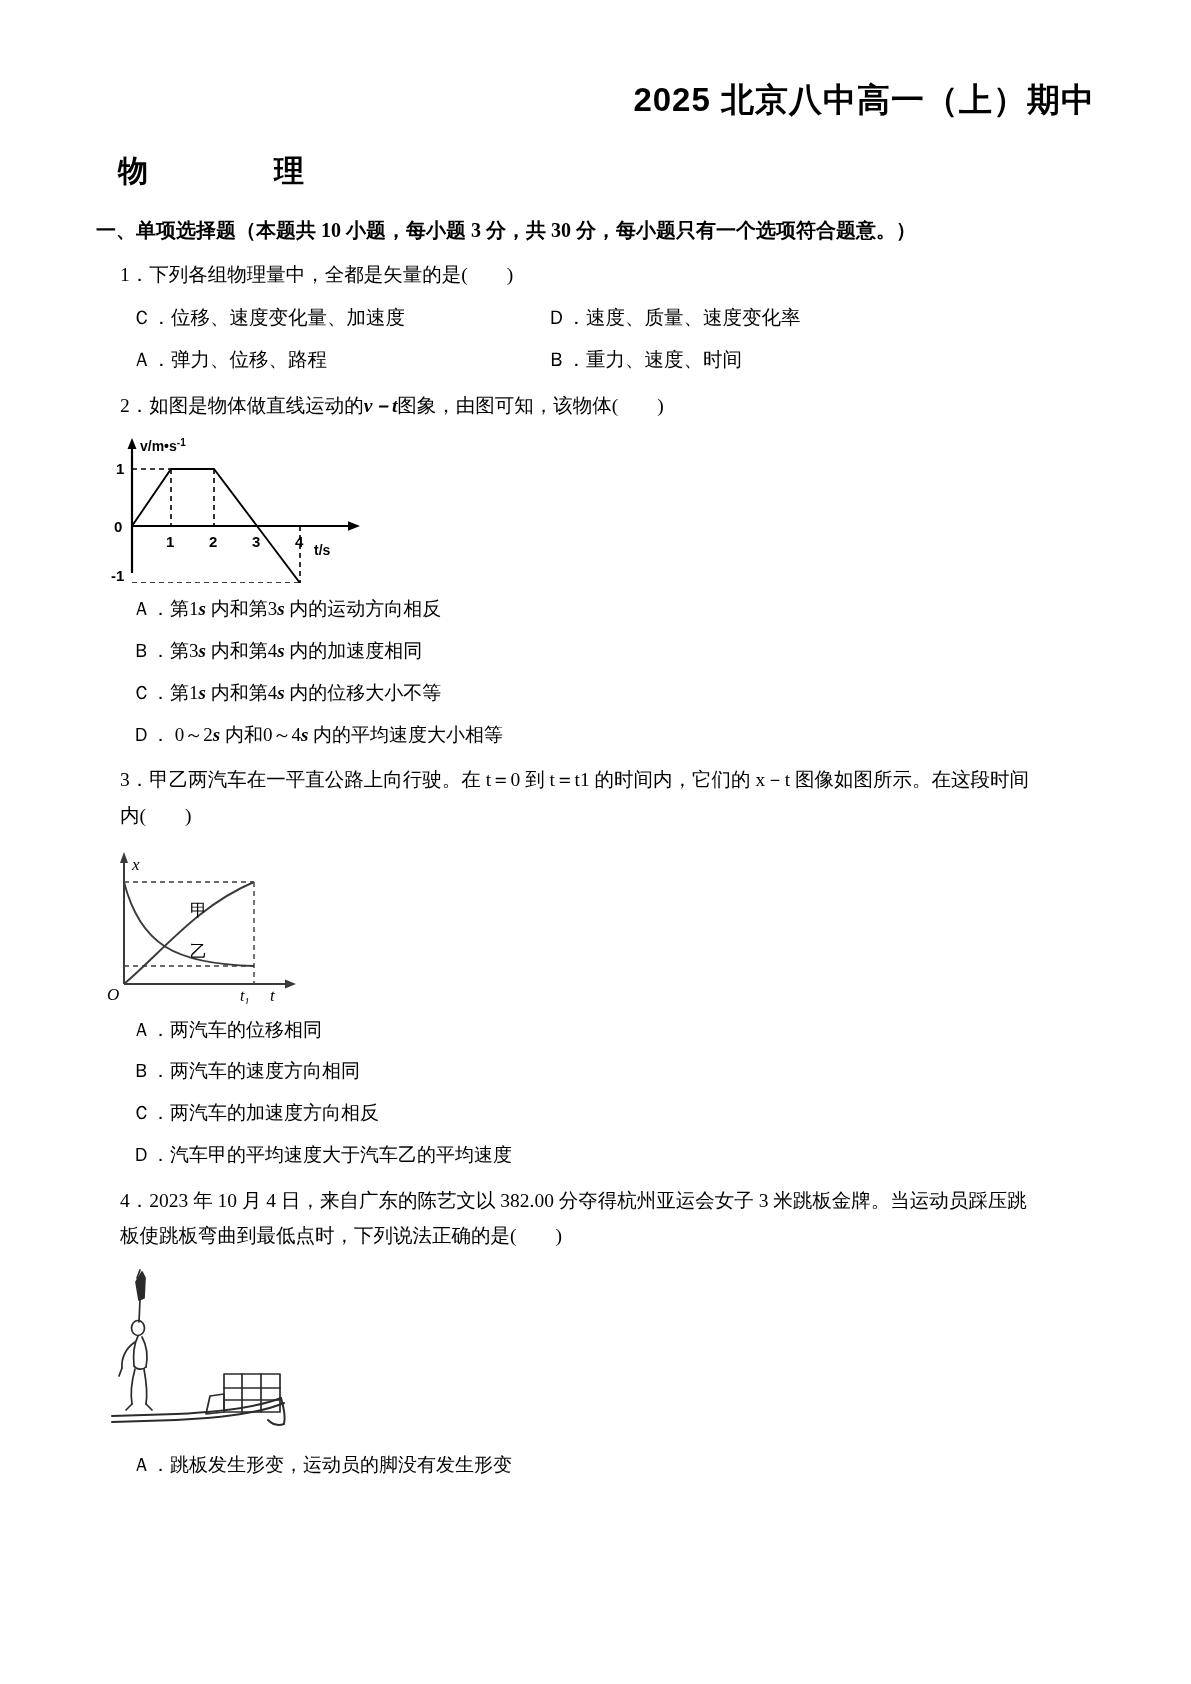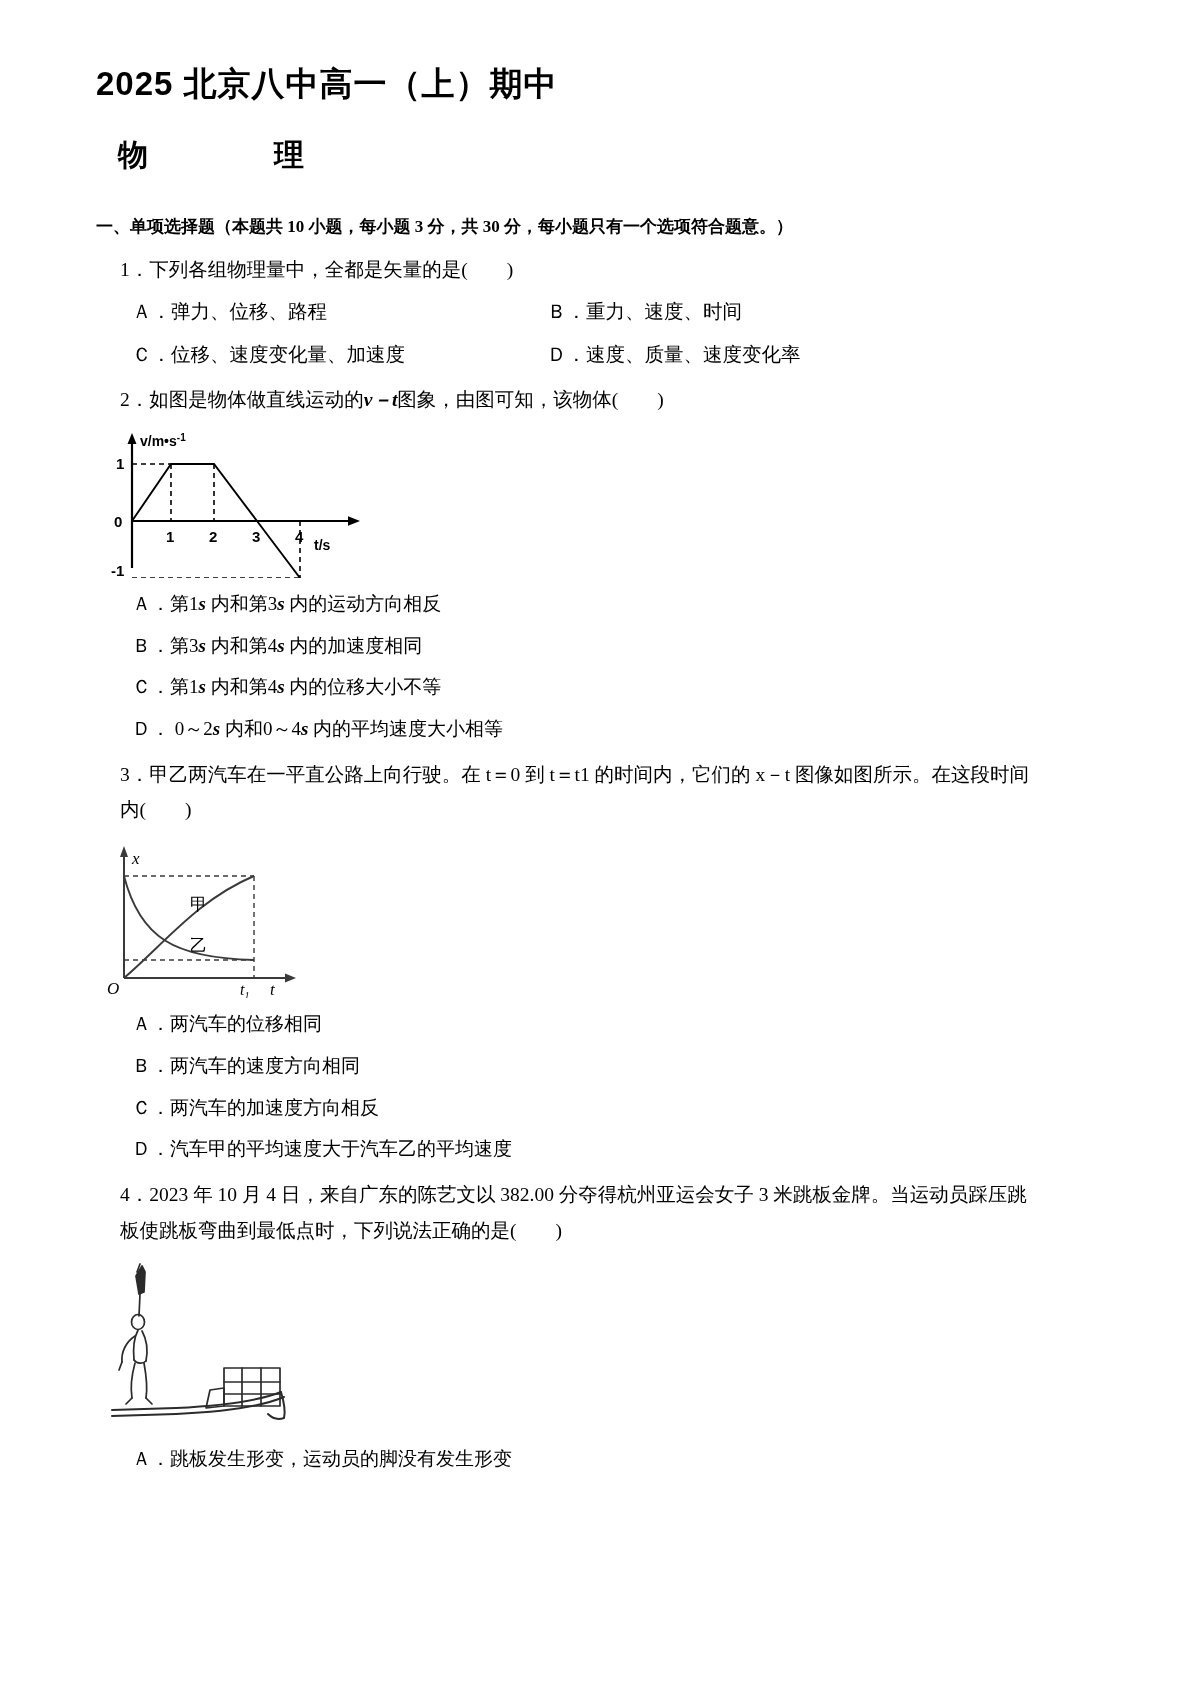--- a/index.html
+++ b/index.html
@@ -13,40 +13,40 @@
     overflow: hidden;
   }
   .page {
     position: relative;
     width: 1191px;
     height: 1684px;
     box-sizing: border-box;
     padding: 0 96px;
   }
   .title {
-    text-align: left;
+    text-align: right;
     font-size: 33px;
     font-weight: 700;
     letter-spacing: 1px;
-    margin-top: 62px;
+    margin-top: 78px;
     font-family: "Liberation Sans", "DejaVu Sans", sans-serif;
   }
   .subject {
     text-align: left;
     font-size: 30px;
     font-weight: 700;
     margin-top: 28px;
     letter-spacing: 22px;
     padding-left: 22px;
     font-family: "Liberation Sans", "DejaVu Sans", sans-serif;
   }
   .section-head {
-    font-size: 17px;
+    font-size: 20px;
     font-weight: 700;
-    margin-top: 38px;
+    margin-top: 23px;
     line-height: 1.5;
   }
   .q {
     font-size: 19.5px;
     line-height: 1.62;
     margin-top: 14px;
     margin-left: 24px;
   }
   .opts { margin-top: 6px; }
   .opt {
@@ -78,26 +78,26 @@
   <div class="title">2025 北京八中高一（上）期中</div>
   <div class="subject">物　　理</div>
 
   <div class="section-head">一、单项选择题（本题共 10 小题，每小题 3 分，共 30 分，每小题只有一个选项符合题意。）</div>
 
   <div class="q">
     <span>1．</span><span>下列各组物理量中，全都是矢量的是(　　)</span>
   </div>
   <div class="opts">
     <div class="opt-row">
+      <span>Ｃ．位移、速度变化量、加速度</span>
+      <span>Ｄ．速度、质量、速度变化率</span>
+    </div>
+    <div class="opt-row">
       <span>Ａ．弹力、位移、路程</span>
       <span>Ｂ．重力、速度、时间</span>
-    </div>
-    <div class="opt-row">
-      <span>Ｃ．位移、速度变化量、加速度</span>
-      <span>Ｄ．速度、质量、速度变化率</span>
     </div>
   </div>
 
   <div class="q">
     <span>2．</span><span>如图是物体做直线运动的</span><i class="mi">v－t</i><span>图象，由图可知，该物体(　　)</span>
   </div>
 
   <div class="fig fig-vt">
     <svg width="270" height="150" viewBox="0 0 270 150">
 

